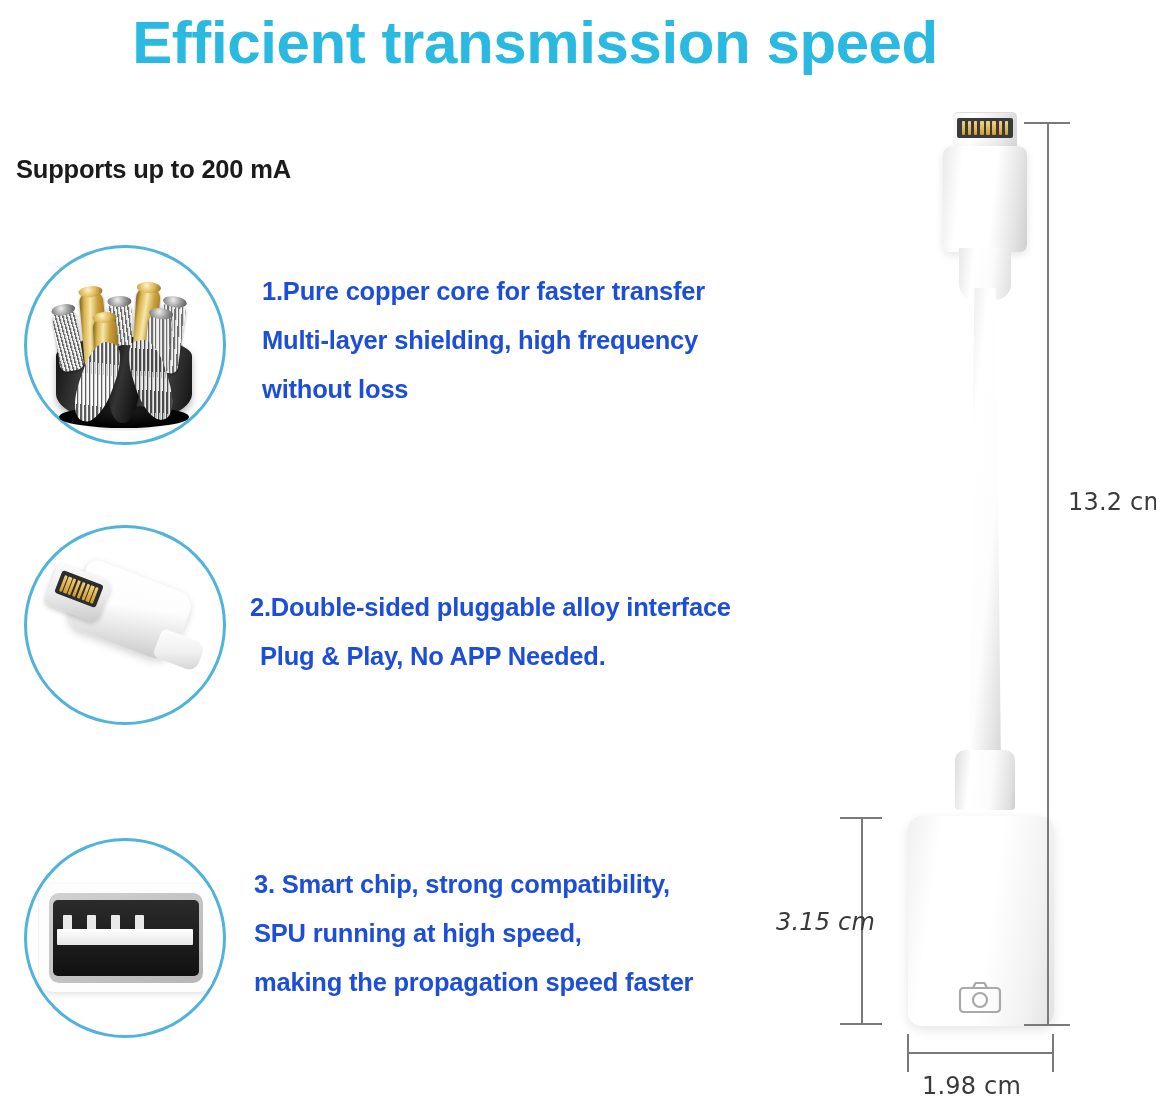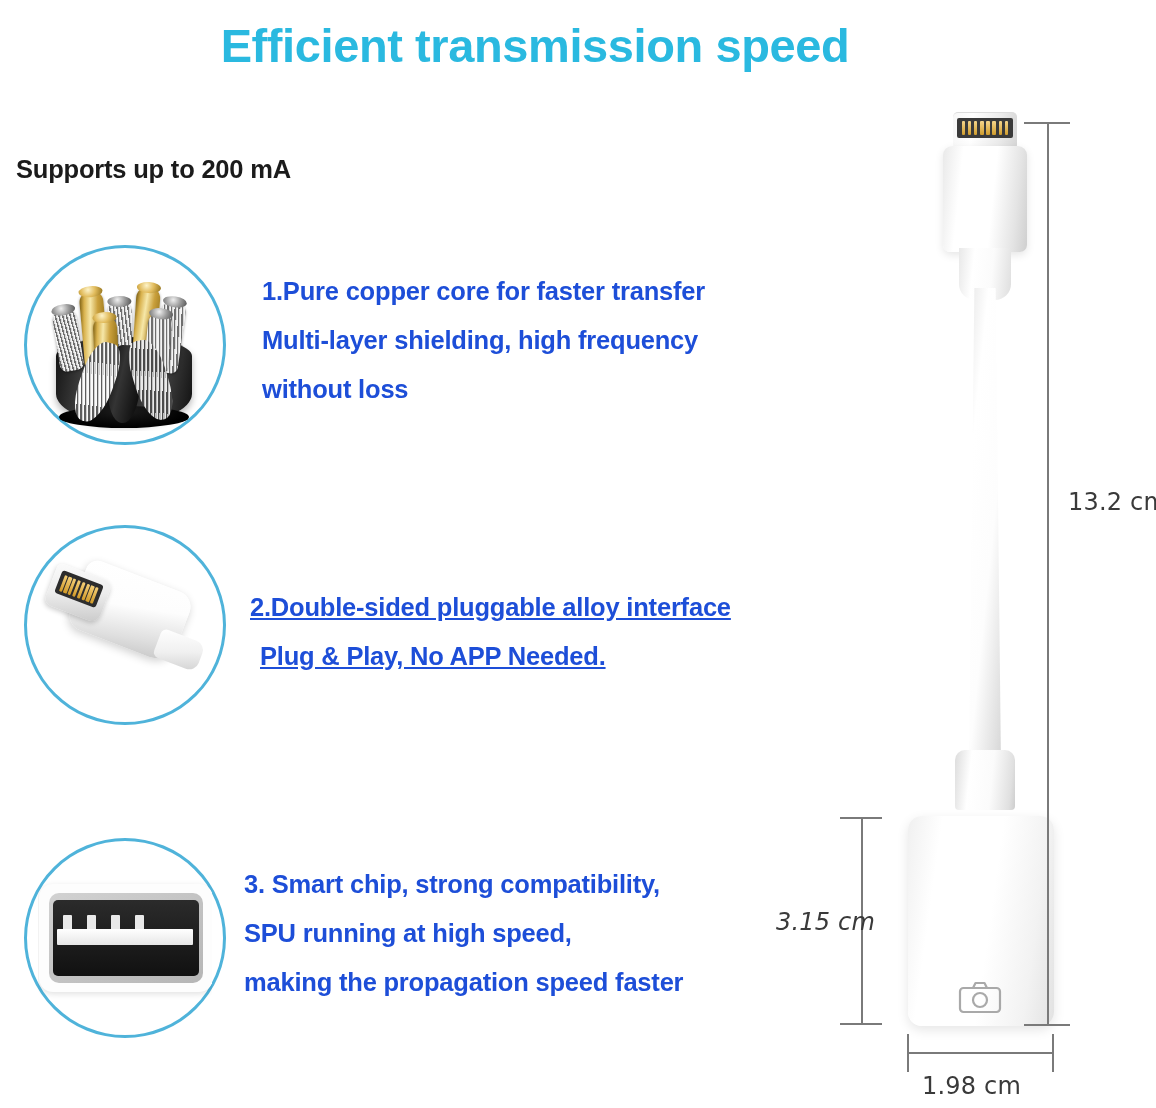--- a/index.html
+++ b/index.html
@@ -17,24 +17,24 @@
     position: relative;
     width: 1156px;
     height: 1108px;
     background: #ffffff;
   }
 
   
   .headline {
     position: absolute;
     left: 0;
-    top: 18px;
+    top: 8px;
     width: 1070px;
     text-align: center;
-    font-size: 47px;
+    font-size: 60px;
     font-weight: bold;
     letter-spacing: -0.4px;
     color: #2ab9e0;
     white-space: nowrap;
   }
 
   .subline {
     position: absolute;
     left: 16px;
     font-size: 25.5px;
@@ -83,22 +83,22 @@
     left: 262px;
     top: 22px;
     width: 610px;
     font-size: 25.5px;
     font-weight: bold;
     color: #1d4ed8;
     line-height: 49px;
     letter-spacing: -0.2px;
     white-space: nowrap;
   }
-  .feature-2 .feature-text { top: 58px; left: 250px; text-decoration: underline; }
-  .feature-3 .feature-text { top: 22px; left: 244px; }
+  .feature-2 .feature-text { top: 58px; left: 250px; }
+  .feature-3 .feature-text { top: 22px; left: 254px; }
   .feature-2 .feature-text .ln2 { padding-left: 10px; }
 
   
   .wire-stage {
     position: absolute;
     left: 12px;
     top: 16px;
     width: 150px;
     height: 150px;
   }

